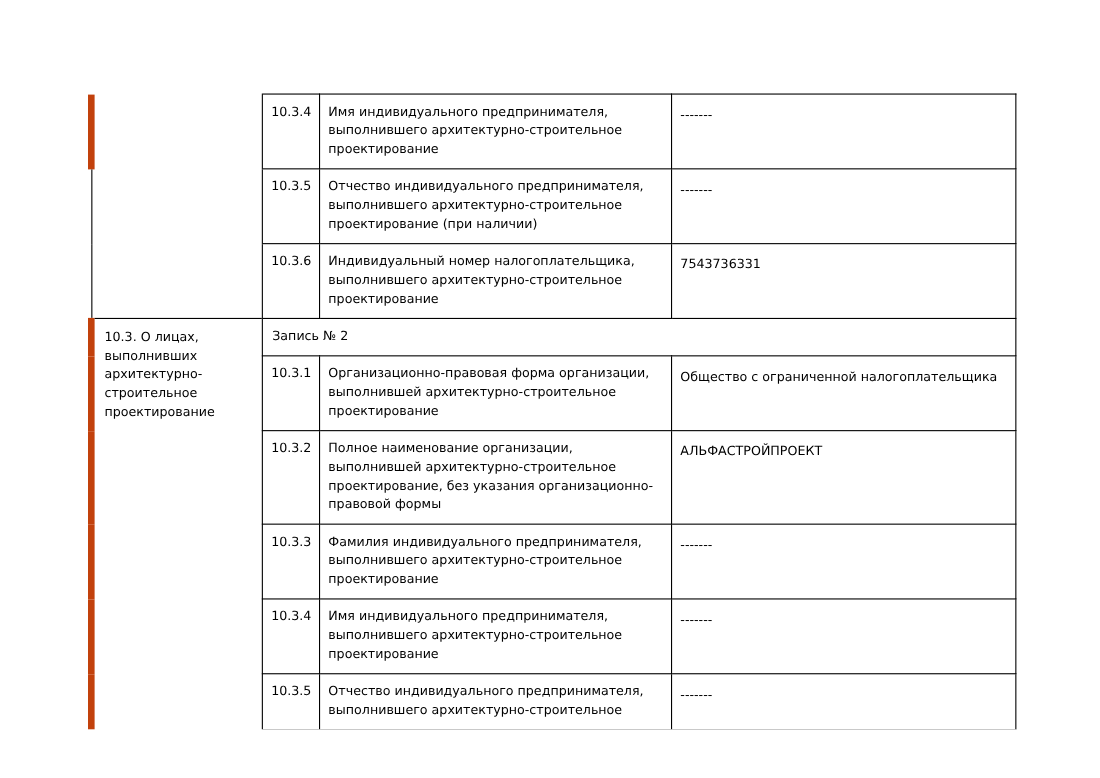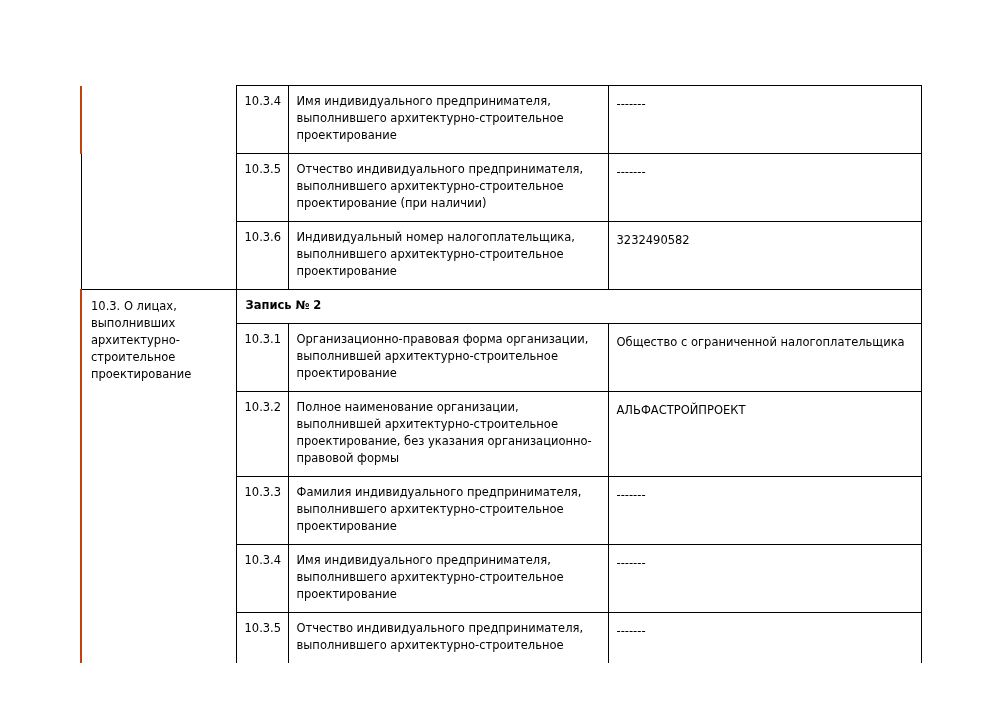--- a/index.html
+++ b/index.html
@@ -41,37 +41,36 @@
   }
   
   col.c-group { width: 155px; }
   col.c-num   { width: 52px; }
   col.c-label { width: 320px; }
   col.c-value { width: 313px; }
 
   td.group {
     border-top: 1px solid #000000;
     border-bottom: none;
-    border-left: 2px solid #c2410c;
+    border-left: 6px solid #c2410c;
     border-right: 1px solid #000000;
     padding-left: 9px;
     padding-top: 8px;
   }
   td.group-empty {
     border-top: none;
     border-bottom: none;
     border-left: 1px solid #000000;
     border-right: 1px solid #000000;
   }
   td.group-top-open {
     border-top: none;
   }
   td.record {
     padding-left: 9px;
-    font-weight: bold;
   }
   td.value {
     padding-top: 10px;
   }
   .dashes {
     letter-spacing: 0px;
   }
   
   .bottom-cut {
     position: absolute;
@@ -107,21 +106,21 @@
         <td class="group-empty"></td>
         <td class="num">10.3.5</td>
         <td class="label">Отчество индивидуального предпринимателя, выполнившего архитектурно-строительное проектирование (при наличии)</td>
         <td class="value dashes">-------</td>
       </tr>
 
       <tr>
         <td class="group-empty"></td>
         <td class="num">10.3.6</td>
         <td class="label">Индивидуальный номер налогоплательщика, выполнившего архитектурно-строительное проектирование</td>
-        <td class="value">3232490582</td>
+        <td class="value">7543736331</td>
       </tr>
 
       <tr>
         <td class="group" rowspan="6">10.3. О лицах, выполнивших архитектурно-строительное проектирование</td>
         <td class="record" colspan="3">Запись № 2</td>
       </tr>
 
       <tr>
         <td class="num">10.3.1</td>
         <td class="label">Организационно-правовая форма организации, выполнившей архитектурно-строительное проектирование</td>

